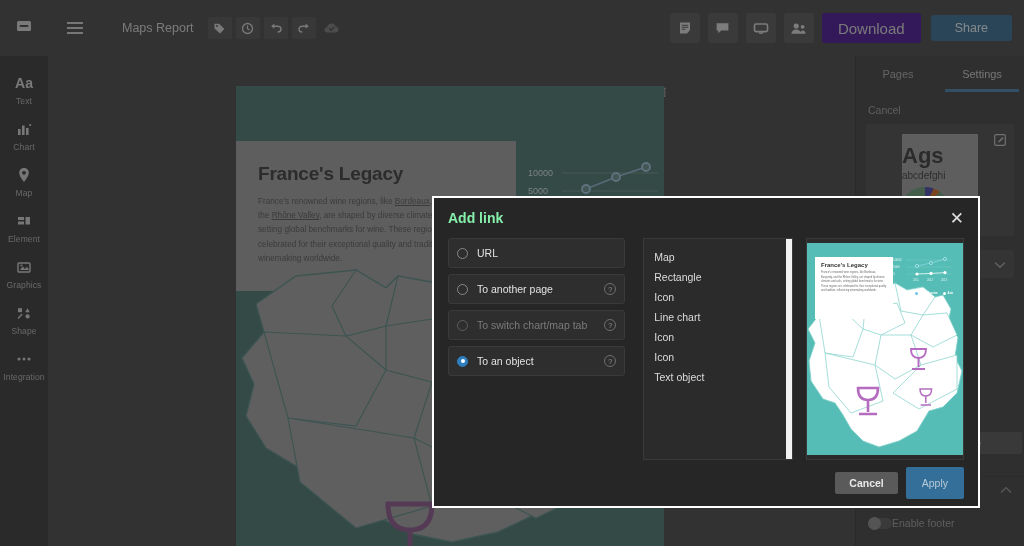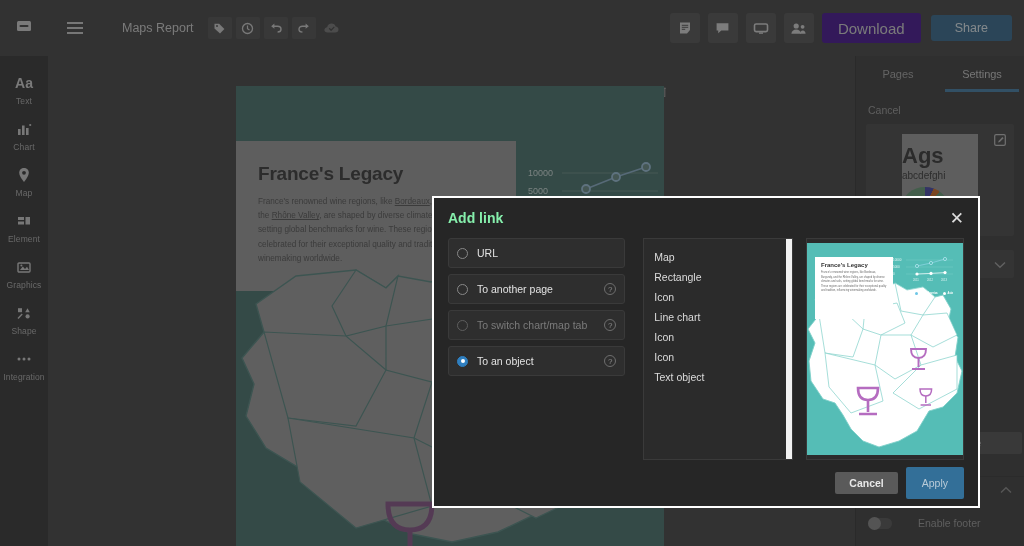--- a/index.html
+++ b/index.html
@@ -126,21 +126,21 @@
     display: flex; align-items: center; padding-left: 4px; overflow: hidden;
   }
   .rsec-footer {
     position: absolute; left: 0; right: 0; bottom: 44px; height: 26px;
     display: flex; align-items: center; padding: 0 12px; color: #8e8e8e; font-size: 10.5px;
     border-top: 1px solid #3d3d3d;
   }
   .rsec-footer .chev { margin-left: auto; }
   .footer-toggle-row {
     position: absolute; left: 0; right: 0; bottom: 8px; height: 30px;
-    display: flex; align-items: center; padding: 0 12px; gap: 26px;
+    display: flex; align-items: center; padding: 0 12px; gap: 0;
   }
   .toggle {
     width: 24px; height: 11px; border-radius: 6px; background: #5a5a5a; position: relative; cursor: pointer;
   }
   .toggle i { position: absolute; left: 0; top: -1px; width: 13px; height: 13px; border-radius: 50%; background: #8a8a8a; }
   .toggle-label { font-size: 10.5px; color: #9b9b9b; }
 
   
   .scrim { position: absolute; inset: 0; background: rgba(22,22,22,0.46); }
   .modal {

